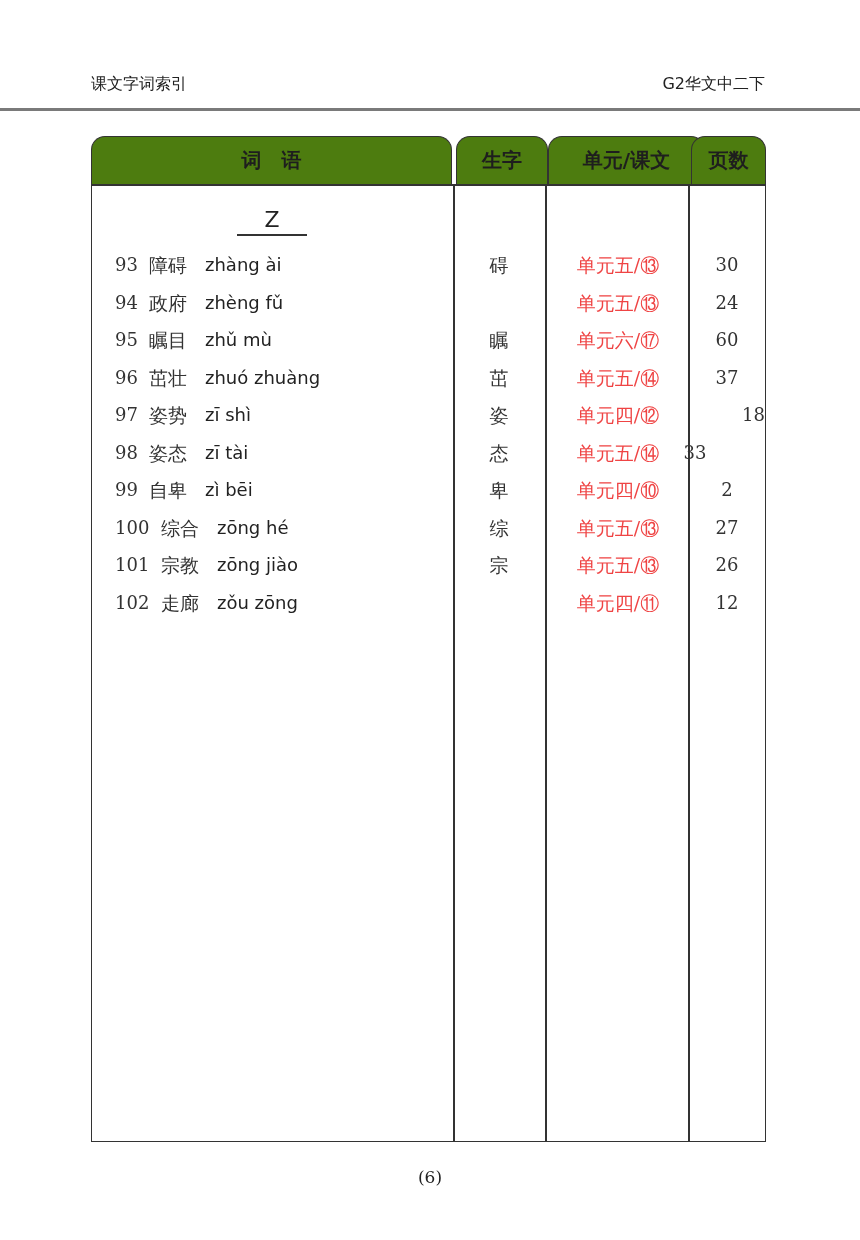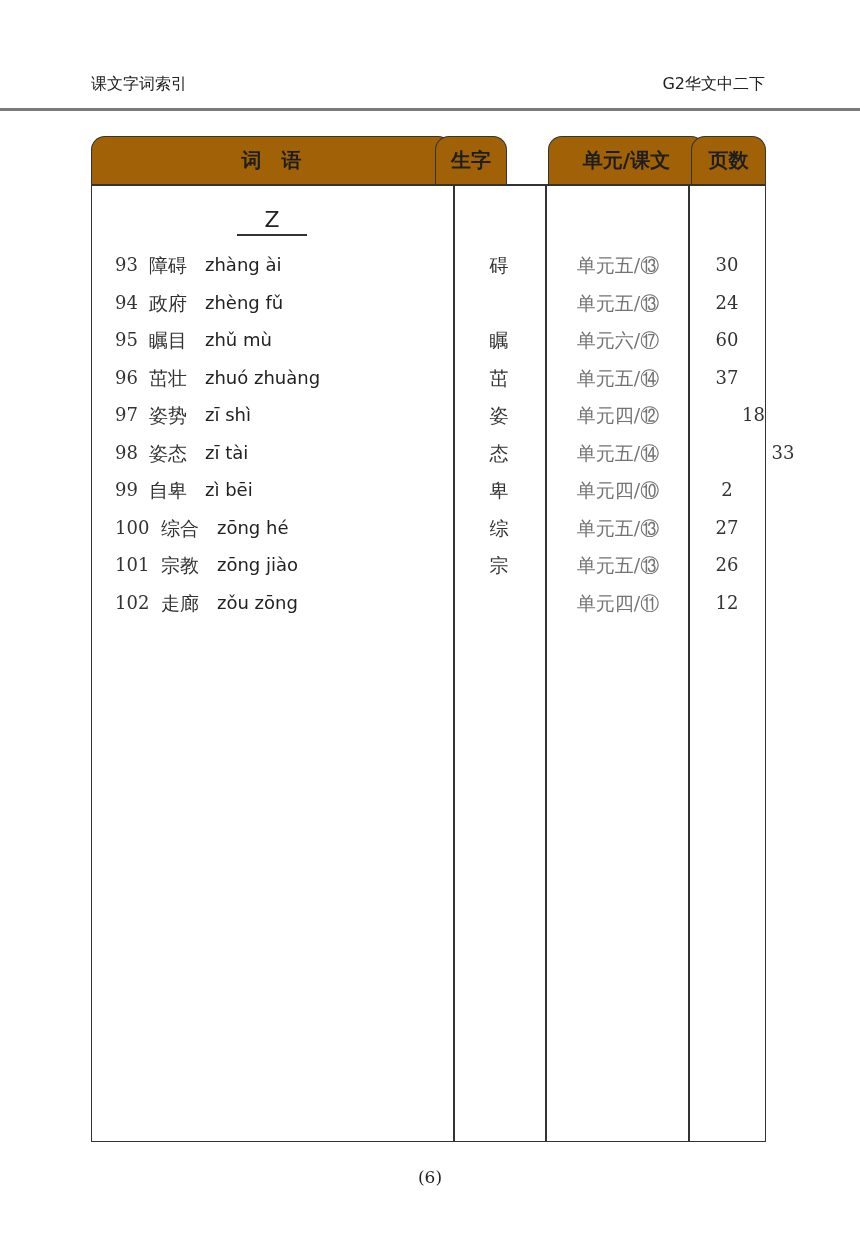--- a/index.html
+++ b/index.html
@@ -15,21 +15,21 @@
     }
     .rule {
       position: absolute; top: 108px; left: 0; width: 860px; height: 3px;
       background: #7a7a7a;
     }
     .table-wrap {
       position: absolute; top: 136px; left: 91px; width: 675px; height: 1006px;
     }
     .hdr {
       position: absolute; top: 0; height: 48px; box-sizing: border-box;
-      background: #a16207; border: 1.5px solid #333; border-bottom: none;
+      background: #4d7c0f; border: 1.5px solid #333; border-bottom: none;
       border-radius: 14px 14px 0 0;
       display: flex; align-items: center; justify-content: center;
       font-size: 20px; font-weight: bold; color: #1e1e1e;
       font-family: "DejaVu Sans", sans-serif;
     }
     .hdr-line {
       position: absolute; top: 48px; left: 0; width: 675px; height: 1.5px; background: #333;
     }
     .body-box {
       position: absolute; top: 49px; left: 0; width: 675px; height: 957px;
@@ -42,41 +42,41 @@
       border-bottom: 2px solid #333; padding-bottom: 0px; line-height: 28px;
     }
     .row {
       position: absolute; left: 0; width: 860px; height: 38px;
     }
     .cell { position: absolute; top: 0; line-height: 30px; white-space: nowrap; }
     .num { font-family: "DejaVu Serif", serif; font-size: 18px; color: #333; }
     .word { font-family: "DejaVu Serif", serif; font-size: 19px; color: #333; }
     .pinyin { font-family: "DejaVu Sans", sans-serif; font-size: 18px; color: #222; }
     .char { font-family: "DejaVu Serif", serif; font-size: 19px; color: #333; width: 90px; text-align: center; }
-    .unit { font-family: "DejaVu Serif", serif; font-size: 19px; color: #737373; width: 142px; text-align: center; }
+    .unit { font-family: "DejaVu Serif", serif; font-size: 19px; color: #ef4444; width: 142px; text-align: center; }
     .page { font-family: "DejaVu Serif", serif; font-size: 18px; color: #333; width: 76px; text-align: center; }
     .footer-page {
       position: absolute; top: 1167px; left: 0; width: 860px; text-align: center;
       font-family: "DejaVu Serif", serif; font-size: 17px; color: #222;
     }
   </style>
 </head>
 <body>
 
 <div class="running-head">
   <span>课文字词索引</span>
   <span>G2华文中二下</span>
 </div>
 <div class="rule"></div>
 
 <div class="table-wrap">
   <div class="hdr" style="left:0; width:361px;">
     <span>词　语</span>
   </div>
-  <div class="hdr" style="left:344px; width:72px;">
+  <div class="hdr" style="left:365px; width:92px;">
     <span>生字</span>
   </div>
   <div class="hdr" style="left:457px; width:157px;">
     <span>单元/课文</span>
   </div>
   <div class="hdr" style="left:600px; width:75px;">
     <span>页数</span>
   </div>
   <div class="hdr-line"></div>
   <div class="body-box"></div>
@@ -127,21 +127,21 @@
     <span class="cell char" style="left:454px;">姿</span>
     <span class="cell unit" style="left:547px;">单元四/⑫</span>
     <span class="cell page" style="left:689px;text-align:right;">18</span>
   </div>
   <div class="row" style="top:438px;">
     <span class="cell num" style="left:115px;">98</span>
     <span class="cell word" style="left:149px;">姿态</span>
     <span class="cell pinyin" style="left:205px;">zī tài</span>
     <span class="cell char" style="left:454px;">态</span>
     <span class="cell unit" style="left:547px;">单元五/⑭</span>
-    <span class="cell page" style="left:714px;padding-left:31px;">33</span>
+    <span class="cell page" style="left:657px;">33</span>
   </div>
   <div class="row" style="top:475px;">
     <span class="cell num" style="left:115px;">99</span>
     <span class="cell word" style="left:149px;">自卑</span>
     <span class="cell pinyin" style="left:205px;">zì bēi</span>
     <span class="cell char" style="left:454px;">卑</span>
     <span class="cell unit" style="left:547px;">单元四/⑩</span>
     <span class="cell page" style="left:689px;">2</span>
   </div>
   <div class="row" style="top:513px;">

